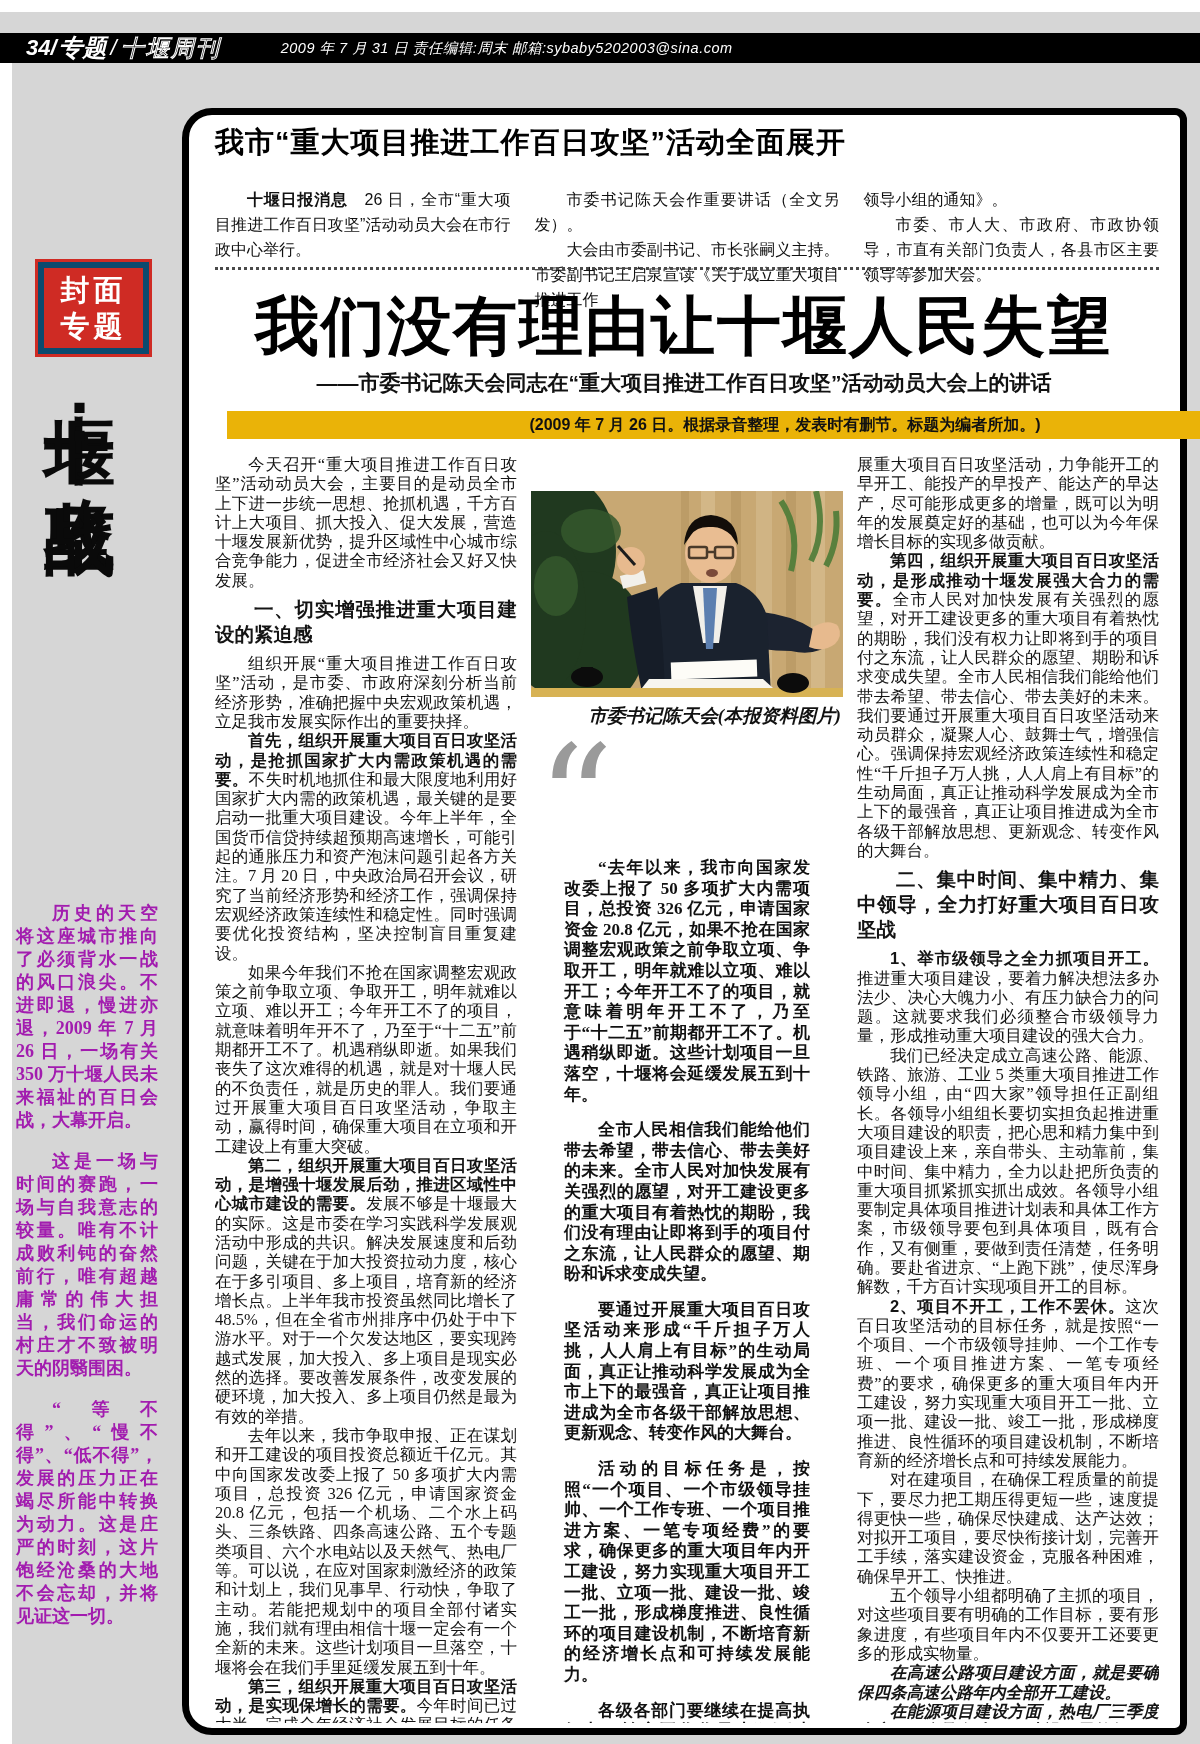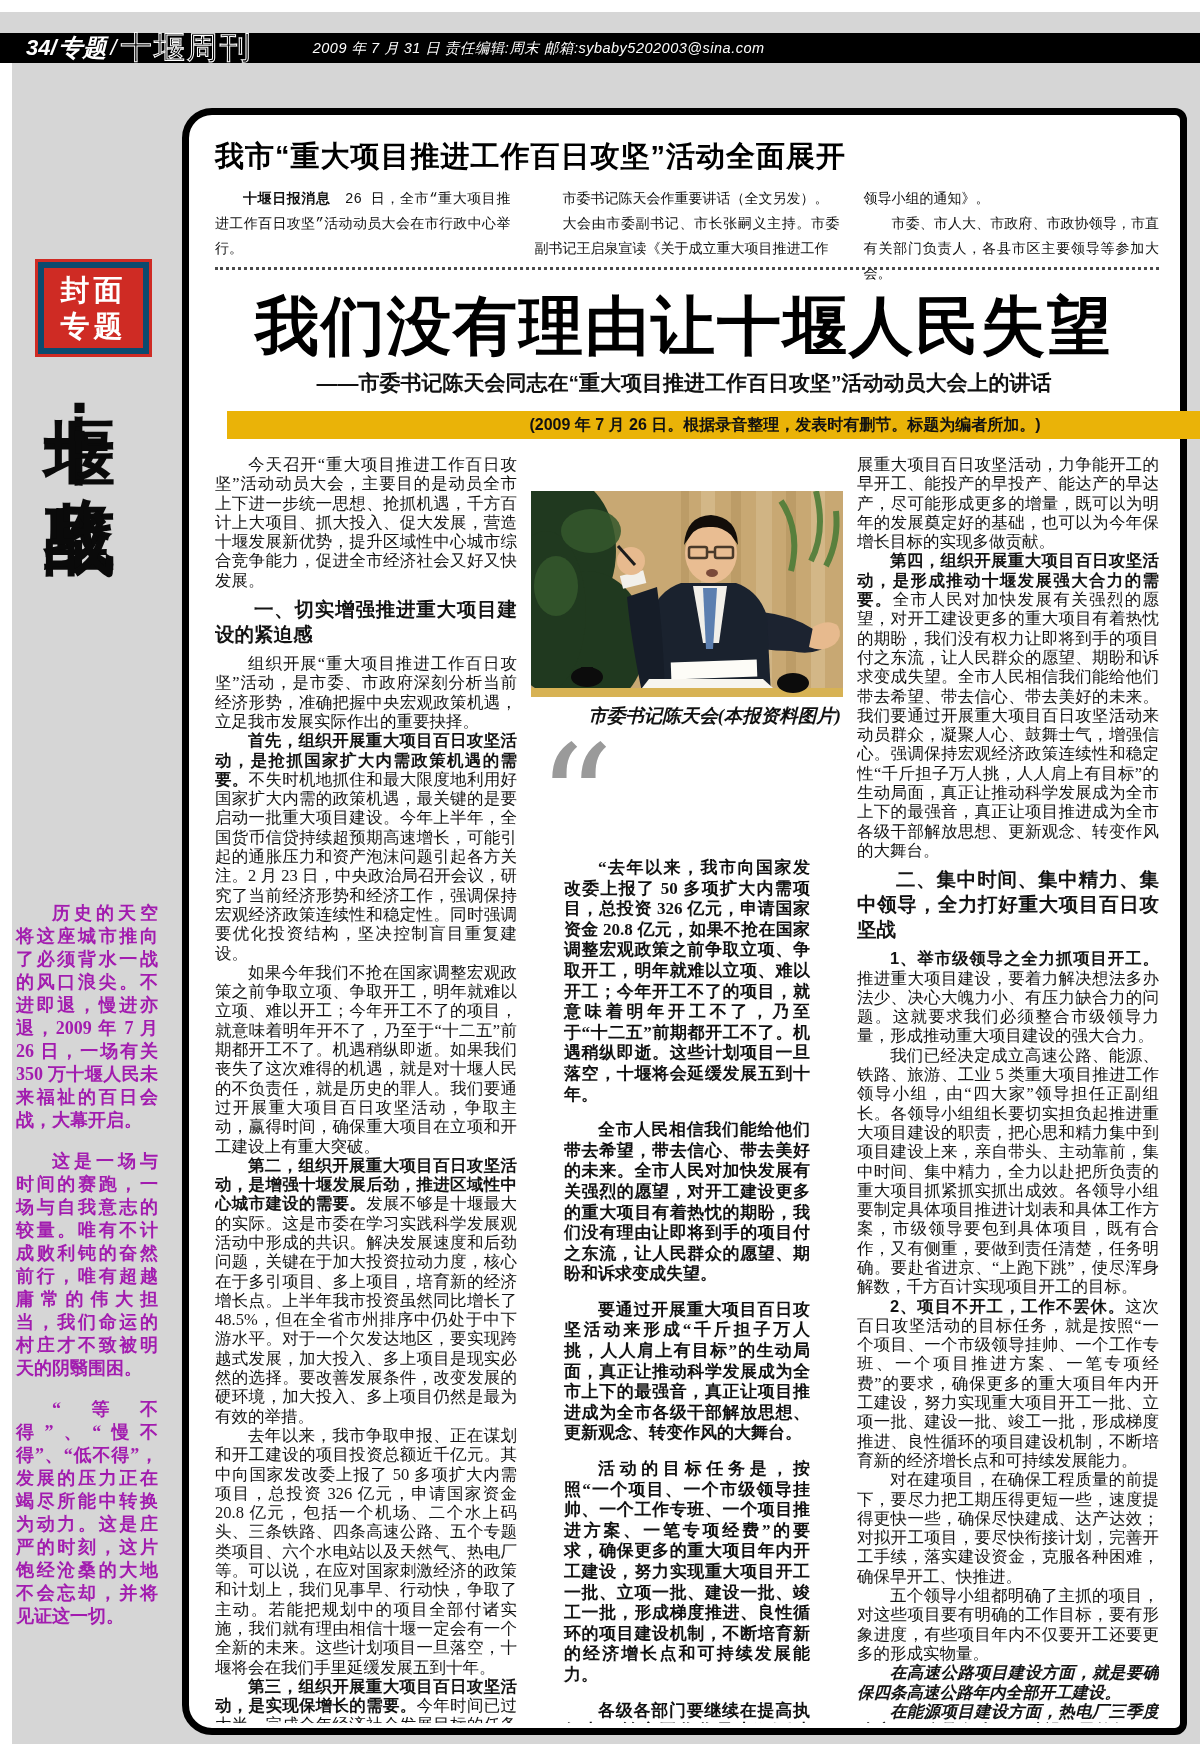--- a/index.html
+++ b/index.html
@@ -10,42 +10,42 @@
   .abs{position:absolute;}
   
   .top-white{left:0;top:0;width:1200px;height:12px;background:#ffffff;}
   .left-white{left:0;top:63px;width:12px;height:1681px;background:#ffffff;}
   .masthead{left:0;top:33px;width:1200px;height:30px;background:#000;color:#fff;
     display:flex;align-items:center;box-sizing:border-box;padding-left:26px;
     font-family:"Liberation Sans",sans-serif;}
   .mh-num{font-size:22px;font-weight:bold;font-style:italic;}
   .mh-section{font-size:24px;font-weight:bold;font-style:italic;margin-left:2px;}
   .mh-sep{font-size:22px;font-style:italic;margin:0 4px;}
-  .mh-pub{font-size:31px;letter-spacing:2px;color:transparent;
+  .mh-pub{font-size:23px;font-style:italic;letter-spacing:2px;color:transparent;
     -webkit-text-stroke:1px #fff;text-stroke:1px #fff;}
   .mh-meta{font-size:14.5px;font-style:italic;margin-left:60px;letter-spacing:.5px;}
   
   .seal{left:38px;top:262px;width:99px;height:80px;background:#cf2b24;
     border:6px solid #0c4a6e;outline:3px solid #cf2b24;display:flex;flex-direction:column;
     align-items:center;justify-content:center;}
   .seal div{color:#fff;font-family:"Liberation Sans",sans-serif;font-weight:bold;
     font-size:29px;line-height:36px;letter-spacing:4px;}
   .vtitle{left:44px;top:358px;height:480px;writing-mode:vertical-rl;text-orientation:upright;
     font-size:71px;font-weight:bold;letter-spacing:4px;color:#0a0a0a;line-height:1;}
   .sb{left:16px;top:902px;width:142px;font-size:18px;line-height:23px;font-weight:bold;
     color:#a21caf;text-align:justify;}
   .sb p{margin:0 0 18px;text-indent:2em;}
   
   .frame{left:182px;top:108px;width:1005px;height:1627px;background:#fff;
     border:7px solid #000;border-radius:30px 12px 12px 30px;box-sizing:border-box;}
   
-  .ta-title{left:26px;top:22px;width:940px;font-family:"Liberation Sans",sans-serif;
+  .ta-title{left:26px;top:8px;width:940px;font-family:"Liberation Sans",sans-serif;
     font-weight:bold;font-size:29px;letter-spacing:1px;color:#000;}
   .ta-cols{left:26px;top:72px;width:944px;display:flex;gap:24px;
-    font-family:Liberation Mono, monospace;font-size:14px;line-height:25px;text-align:justify;}
+    font-family:Liberation Sans, sans-serif;font-size:16px;line-height:25px;text-align:justify;}
   .ta-cols > div{width:302px;}
   .ta-cols > div:nth-child(2){width:312px;}
   .ta-cols p{margin:0;text-indent:2em;}
   .ta-cols p.t-cont{text-indent:0;}
   .ta-cols .lead{font-weight:bold;}
   .dotted{left:26px;top:152px;width:944px;border-top:3px dotted #4a4a4a;height:0;}
   
   .headline{left:0px;top:168px;width:990px;text-align:center;font-size:64px;font-weight:bold;
     letter-spacing:2px;color:#000;}
   .subhead{left:0px;top:254px;width:990px;text-align:center;
@@ -123,21 +123,21 @@
   <div class="abs subhead">——市委书记陈天会同志在“重大项目推进工作百日攻坚”活动动员大会上的讲话</div>
   <div class="abs datebar">(2009 年 7 月 26 日。根据录音整理，发表时有删节。标题为编者所加。)</div>
 
   <div class="abs cols">
 
     <div class="colbody">
 
     <p class="t-p"><span class="txt">今天召开“重大项目推进工作百日攻坚”活动动员大会，主要目的是动员全市上下进一步统一思想、抢抓机遇，千方百计上大项目、抓大投入、促大发展，营造十堰发展新优势，提升区域性中心城市综合竞争能力，促进全市经济社会又好又快发展。</span></p>
         <p class="t-h"><span class="txt">一、切实增强推进重大项目建设的紧迫感</span></p>
         <p class="t-p"><span class="txt">组织开展“重大项目推进工作百日攻坚”活动，是市委、市政府深刻分析当前经济形势，准确把握中央宏观政策机遇，立足我市发展实际作出的重要抉择。</span></p>
-        <p class="t-p"><b class="lead">首先，组织开展重大项目百日攻坚活动，是抢抓国家扩大内需政策机遇的需要。</b><span class="txt">不失时机地抓住和最大限度地利用好国家扩大内需的政策机遇，最关键的是要启动一批重大项目建设。今年上半年，全国货币信贷持续超预期高速增长，可能引起的通胀压力和资产泡沫问题引起各方关注。2 月 23 日，中央政治局召开会议，研究了当前经济形势和经济工作，强调保持宏观经济政策连续性和稳定性。同时强调要优化投资结构，坚决控制盲目重复建设。</span></p>
+        <p class="t-p"><b class="lead">首先，组织开展重大项目百日攻坚活动，是抢抓国家扩大内需政策机遇的需要。</b><span class="txt">不失时机地抓住和最大限度地利用好国家扩大内需的政策机遇，最关键的是要启动一批重大项目建设。今年上半年，全国货币信贷持续超预期高速增长，可能引起的通胀压力和资产泡沫问题引起各方关注。7 月 20 日，中央政治局召开会议，研究了当前经济形势和经济工作，强调保持宏观经济政策连续性和稳定性。同时强调要优化投资结构，坚决控制盲目重复建设。</span></p>
         <p class="t-p"><span class="txt">如果今年我们不抢在国家调整宏观政策之前争取立项、争取开工，明年就难以立项、难以开工；今年开工不了的项目，就意味着明年开不了，乃至于“十二五”前期都开工不了。机遇稍纵即逝。如果我们丧失了这次难得的机遇，就是对十堰人民的不负责任，就是历史的罪人。我们要通过开展重大项目百日攻坚活动，争取主动，赢得时间，确保重大项目在立项和开工建设上有重大突破。</span></p>
         <p class="t-p"><b class="lead">第二，组织开展重大项目百日攻坚活动，是增强十堰发展后劲，推进区域性中心城市建设的需要。</b><span class="txt">发展不够是十堰最大的实际。这是市委在学习实践科学发展观活动中形成的共识。解决发展速度和后劲问题，关键在于加大投资拉动力度，核心在于多引项目、多上项目，培育新的经济增长点。上半年我市投资虽然同比增长了 48.5%，但在全省市州排序中仍处于中下游水平。对于一个欠发达地区，要实现跨越式发展，加大投入、多上项目是现实必然的选择。要改善发展条件，改变发展的硬环境，加大投入、多上项目仍然是最为有效的举措。</span></p>
         <p class="t-p"><span class="txt">去年以来，我市争取申报、正在谋划和开工建设的项目投资总额近千亿元。其中向国家发改委上报了 50 多项扩大内需项目，总投资 326 亿元，申请国家资金 20.8 亿元，包括一个机场、二个水上码头、三条铁路、四条高速公路、五个专题类项目、六个水电站以及天然气、热电厂等。可以说，在应对国家刺激经济的政策和计划上，我们见事早、行动快，争取了主动。若能把规划中的项目全部付诸实施，我们就有理由相信十堰一定会有一个全新的未来。这些计划项目一旦落空，十堰将会在我们手里延缓发展五到十年。</span></p>
         <p class="t-p"><b class="lead">第三，组织开展重大项目百日攻坚活动，是实现保增长的需要。</b><span class="txt">今年时间已过大半，完成全年经济社会发展目标的任务很重。从全年的目标看，下半年 GDP 要完成 293 亿元，固定资产投资要完成 112 亿元，规模以上工业增加值要完成 108.5 亿元，社会消费品零售总额要完成 122.4 亿元，外贸出口要完成近 3000 万美元，地方财政一般预算收入要完成 9.7 亿元。组织开</span></p>
       </div>
 
     <div class="midcol">
       <div class="photo">
         <svg width="312" height="206" viewBox="0 0 312 206">
           <rect width="312" height="206" fill="#c8a873"></rect>

